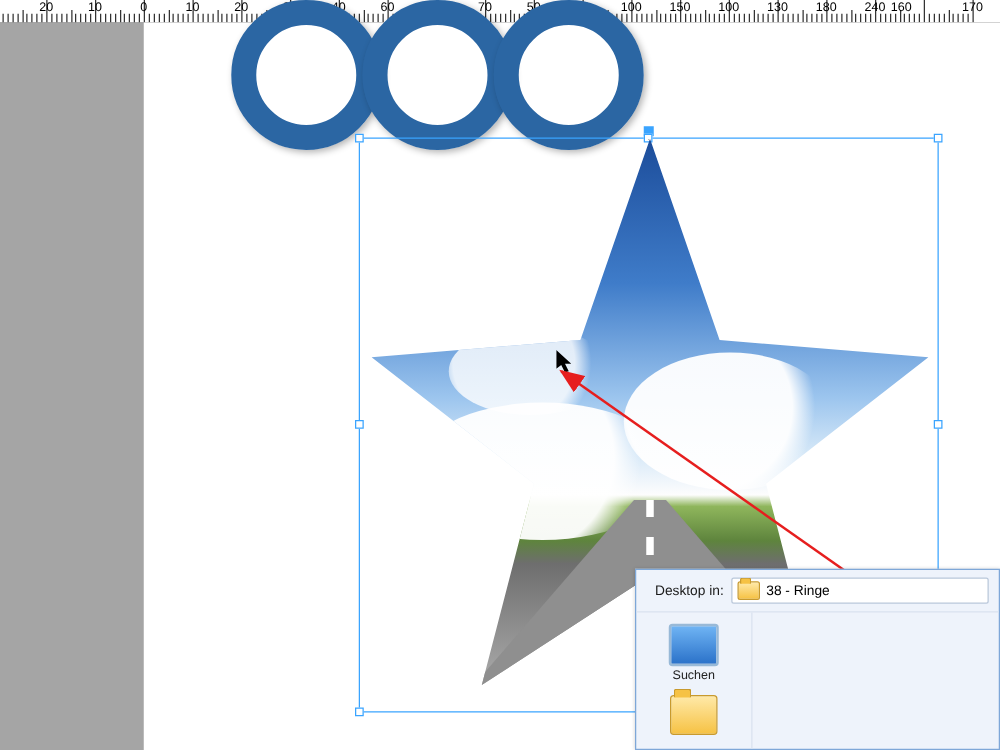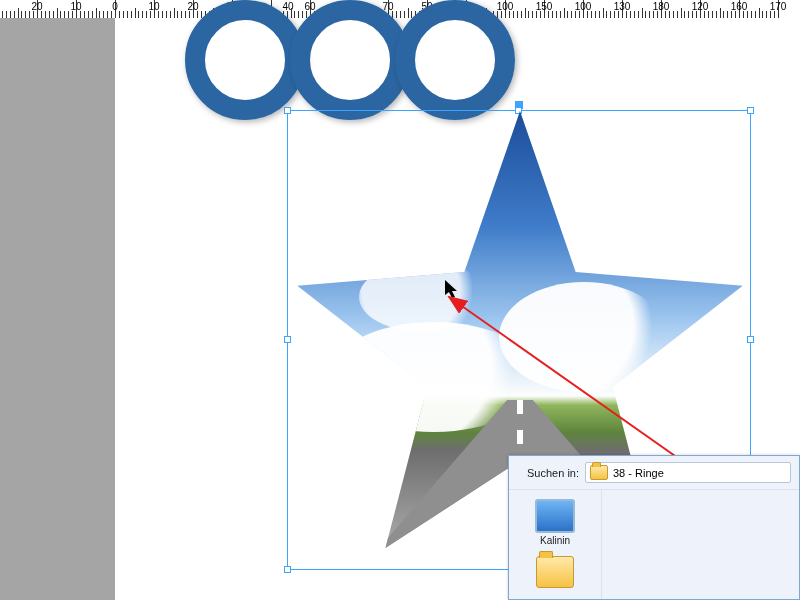--- a/index.html
+++ b/index.html
@@ -140,21 +140,21 @@
     <div class="tick small" style="left: 235.9px;"></div>
     <div class="tick small" style="left: 239.8px;"></div>
     <div class="tick small" style="left: 243.7px;"></div>
     <div class="tick small" style="left: 247.6px;"></div>
     <div class="tick med" style="left: 251.5px;"></div>
     <div class="tick small" style="left: 255.4px;"></div>
     <div class="tick small" style="left: 259.3px;"></div>
     <div class="tick small" style="left: 263.2px;"></div>
     <div class="tick small" style="left: 267.1px;"></div>
     <div class="tick " style="left: 271px;"></div>
-    <div class="lbl" style="left: 288px;">40</div>
+    <div class="lbl" style="left: 271px;">40</div>
     <div class="tick small" style="left: 274.9px;"></div>
     <div class="tick small" style="left: 278.8px;"></div>
     <div class="tick small" style="left: 282.7px;"></div>
     <div class="tick small" style="left: 286.6px;"></div>
     <div class="tick med" style="left: 290.5px;"></div>
     <div class="tick small" style="left: 294.4px;"></div>
     <div class="tick small" style="left: 298.3px;"></div>
     <div class="tick small" style="left: 302.2px;"></div>
     <div class="tick small" style="left: 306.1px;"></div>
     <div class="tick " style="left: 310px;"></div>
@@ -261,32 +261,32 @@
     <div class="tick small" style="left: 664.9px;"></div>
     <div class="tick small" style="left: 668.8px;"></div>
     <div class="tick small" style="left: 672.7px;"></div>
     <div class="tick small" style="left: 676.6px;"></div>
     <div class="tick med" style="left: 680.5px;"></div>
     <div class="tick small" style="left: 684.4px;"></div>
     <div class="tick small" style="left: 688.3px;"></div>
     <div class="tick small" style="left: 692.2px;"></div>
     <div class="tick small" style="left: 696.1px;"></div>
     <div class="tick " style="left: 700px;"></div>
-    <div class="lbl" style="left: 700px;">120</div>
+    <div class="lbl" style="left: 700px;">240</div>
     <div class="tick small" style="left: 703.9px;"></div>
     <div class="tick small" style="left: 707.8px;"></div>
     <div class="tick small" style="left: 711.7px;"></div>
     <div class="tick small" style="left: 715.6px;"></div>
     <div class="tick med" style="left: 719.5px;"></div>
     <div class="tick small" style="left: 723.4px;"></div>
     <div class="tick small" style="left: 727.3px;"></div>
     <div class="tick small" style="left: 731.2px;"></div>
     <div class="tick small" style="left: 735.1px;"></div>
     <div class="tick " style="left: 739px;"></div>
-    <div class="lbl" style="left: 739px;">160</div>
+    <div class="lbl" style="left: 721px;">160</div>
     <div class="tick small" style="left: 742.9px;"></div>
     <div class="tick small" style="left: 746.8px;"></div>
     <div class="tick small" style="left: 750.7px;"></div>
     <div class="tick small" style="left: 754.6px;"></div>
     <div class="tick med" style="left: 758.5px;"></div>
     <div class="tick small" style="left: 762.4px;"></div>
     <div class="tick small" style="left: 766.3px;"></div>
     <div class="tick small" style="left: 770.2px;"></div>
     <div class="tick small" style="left: 774.1px;"></div>
     <div class="tick " style="left: 778px;"></div>
@@ -337,30 +337,30 @@
       <marker id="ah" markerWidth="10" markerHeight="8" refX="9" refY="4" orient="auto">
         <polygon points="0,0 10,4 0,8" fill="#e61e1e"></polygon>
       </marker>
     </defs>
     <line id="arrline" stroke="#e61e1e" stroke-width="2" marker-end="url(#ah)" x1="695" y1="452" x2="449" y2="279"></line>
   </svg>
 </div>
 
 <div class="dlg">
   <div class="searchrow">
-    <div class="lbl">Suchen in:</div>
+    <div class="lbl">Desktop in:</div>
     <div class="combo">
       <div class="foldericon"></div>
       <span>38 - Ringe</span>
     </div>
   </div>
   <div class="body">
     <div class="places">
       <div class="place desktop">
         <div class="ico"></div>
-        <div>Kalinin</div>
+        <div>Suchen</div>
       </div>
       <div class="place folder">
         <div class="ico"></div>
       </div>
     </div>
   </div>
 </div>
 
 </body></html>

